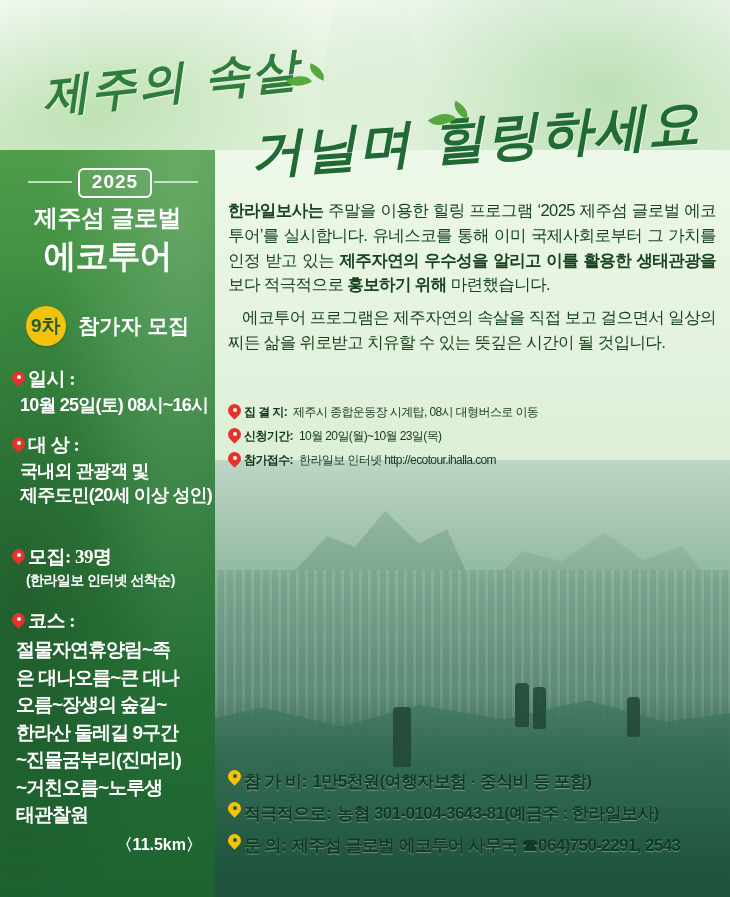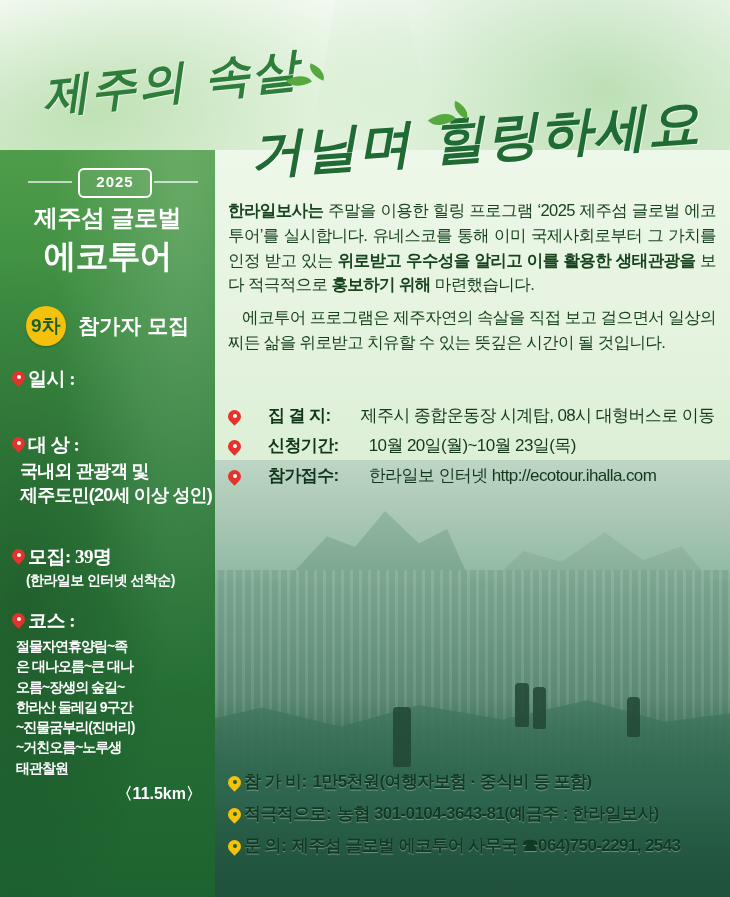--- a/index.html
+++ b/index.html
@@ -169,21 +169,21 @@
   }
 
   
   .year-badge {
     position: absolute;
     left: 78px; top: 168px;
     width: 70px; height: 26px;
     border: 2px solid #ffffff;
     border-radius: 6px;
     color: #ffffff;
-    font-size: 15px;
+    font-size: 19px;
     font-weight: bold;
     text-align: center;
     line-height: 24px;
     letter-spacing: 1px;
     background: rgba(255,255,255,0.06);
   }
   .year-rule-l, .year-rule-r {
     position: absolute;
     top: 181px;
     height: 2px;
@@ -287,21 +287,21 @@
     padding-left: 8px;
   }
   .lb-sub {
     font-size: 14px;
     font-weight: bold;
     letter-spacing: -0.6px;
     padding-left: 14px;
     margin-top: 1px;
   }
   .course-body {
-    font-size: 14px;
+    font-size: 19px;
     font-weight: bold;
     line-height: 1.45;
     letter-spacing: -1px;
     padding-left: 4px;
   }
   .course-dist {
     margin-top: 6px;
     text-align: right;
     padding-right: 10px;
     font-size: 16px;
@@ -325,41 +325,40 @@
 
   .info-list {
     position: absolute;
     left: 228px; top: 404px;
     width: 494px;
   }
   .info-row {
     display: flex;
     align-items: flex-end;
     margin-bottom: 7px;
-    font-size: 17px;
+    font-size: 12px;
     color: #10351a;
     letter-spacing: -0.6px;
     white-space: nowrap;
-    gap: 24px;
   }
   .info-label {
     font-weight: bold;
     margin-right: 6px;
   }
   .info-value { font-weight: bold; }
   .info-value.normal { font-weight: normal; color: #14381c; }
 
   .fee-list {
     position: absolute;
     left: 228px; top: 770px;
     width: 500px;
   }
   .fee-row {
     display: flex;
-    align-items: flex-end;
+    align-items: flex-start;
     margin-bottom: 9px;
     font-size: 17px;
     color: #103a23;
     letter-spacing: -0.6px;
     white-space: nowrap;
     text-shadow: 0 1px 1px rgba(255,255,255,0.35);
   }
   .fee-label { font-weight: bold; margin-right: 6px; }
   .fee-value { font-weight: bold; }
 </style>
@@ -409,20 +408,21 @@
 
   <div class="recruit-row">
     <span class="nth-circle">9차</span>
     <span class="recruit-label">참가자 모집</span>
   </div>
 
   <div class="left-block" style="top:366px;">
     <div class="lb-head">
       <span class="pin"></span><span>일시 :</span>
     </div>
+    <div class="lb-body">10월 25일(토) 08시~16시</div>
   </div>
 
   <div class="left-block" style="top:432px;">
     <div class="lb-head">
       <span class="pin"></span><span>대 상 :</span>
     </div>
     <div class="lb-body" style="white-space:pre-line;">국내외 관광객 및
 제주도민(20세 이상 성인)</div>
   </div>
 
@@ -441,21 +441,21 @@
 은 대나오름~큰 대나
 오름~장생의 숲길~
 한라산 둘레길 9구간
 ~진물굼부리(진머리)
 ~거친오름~노루생
 태관찰원</div>
     <div class="course-dist">〈11.5km〉</div>
   </div>
 
   <div class="intro">
-    <p><span class="b">한라일보사는</span><span> 주말을 이용한 힐링 프로그램 ‘2025 제주섬 글로벌 에코투어’를 실시합니다. 유네스코를 통해 이미 국제사회로부터 그 가치를 인정 받고 있는 </span><span class="b">위로받고 우수성을 알리고 이를 활용한 생태관광을</span><span> 보다 적극적으로 </span><span class="b">홍보하기 위해</span><span> 마련했습니다.</span></p>
+    <p><span class="b">한라일보사는</span><span> 주말을 이용한 힐링 프로그램 ‘2025 제주섬 글로벌 에코투어’를 실시합니다. 유네스코를 통해 이미 국제사회로부터 그 가치를 인정 받고 있는 </span><span class="b">제주자연의 우수성을 알리고 이를 활용한 생태관광을</span><span> 보다 적극적으로 </span><span class="b">홍보하기 위해</span><span> 마련했습니다.</span></p>
     <p class="indent">에코투어 프로그램은 제주자연의 속살을 직접 보고 걸으면서 일상의 찌든 삶을 위로받고 치유할 수 있는 뜻깊은 시간이 될 것입니다.</p>
   </div>
 
   <div class="info-list">
     <div class="info-row">
       <span class="pin"></span>
       <span class="info-label">집 결 지:</span>
       <span class="info-value normal">제주시 종합운동장 시계탑, 08시 대형버스로 이동</span>
     </div>
     <div class="info-row">

